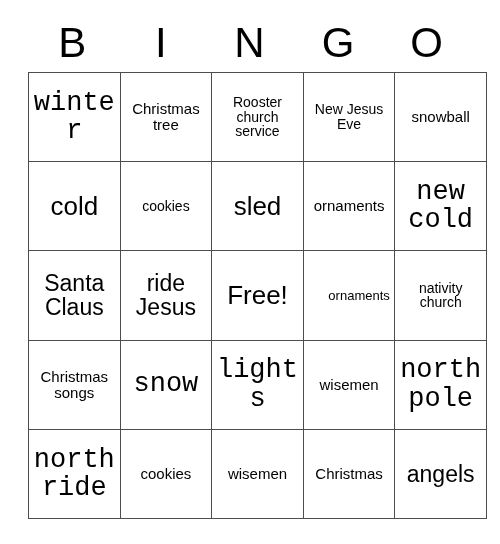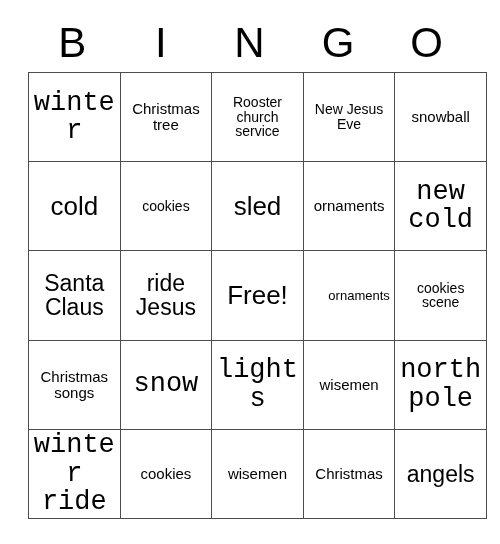--- a/index.html
+++ b/index.html
@@ -137,21 +137,21 @@
         <td>
             <span class="cell-text fs-md">ride Jesus</span>
           </td>
         <td>
             <span class="cell-text fs-xl">Free!</span>
           </td>
         <td>
             <span class="cell-text fs-xxs">ornaments</span>
           </td>
         <td>
-            <span class="cell-text fs-sm">cookies scene</span>
+            <span class="cell-text fs-sm">nativity church</span>
           </td>
       </tr>
       <tr>
         <td>
             <span class="cell-text fs-xs">Christmas songs</span>
           </td>
         <td>
             <span class="cell-text fs-lg">snow</span>
           </td>
         <td>
@@ -159,21 +159,21 @@
           </td>
         <td>
             <span class="cell-text fs-xs">wisemen</span>
           </td>
         <td>
             <span class="cell-text fs-lg">north pole</span>
           </td>
       </tr>
       <tr>
         <td>
-            <span class="cell-text fs-lg">winter ride</span>
+            <span class="cell-text fs-lg">north ride</span>
           </td>
         <td>
             <span class="cell-text fs-xs">cookies</span>
           </td>
         <td>
             <span class="cell-text fs-xs">wisemen</span>
           </td>
         <td>
             <span class="cell-text fs-xs">Christmas</span>
           </td>

